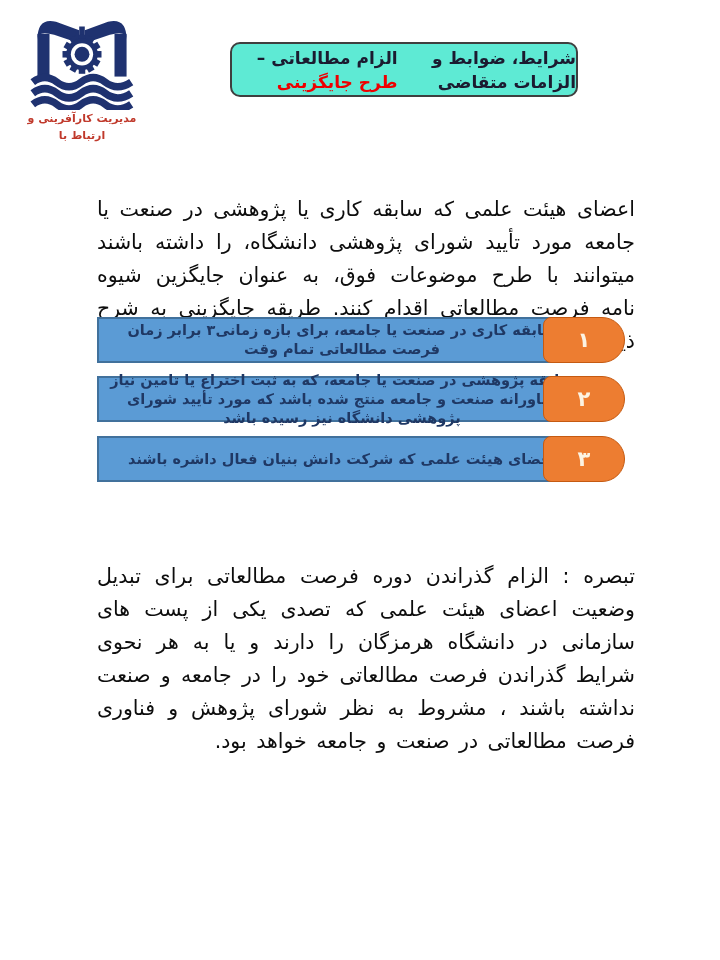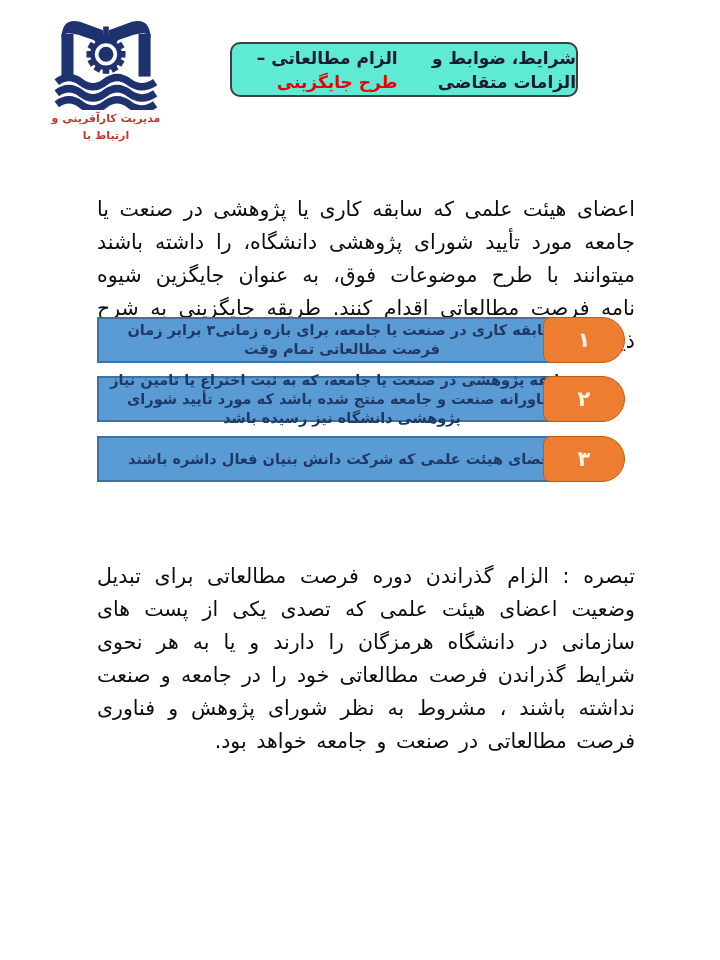--- a/index.html
+++ b/index.html
@@ -1,21 +1,21 @@
 <!DOCTYPE html>
 <html lang="fa"><head>
 <meta charset="utf-8">
 <style>
   html,body{margin:0;padding:0;}
   body{
     width:720px;height:960px;position:relative;background:#ffffff;
     font-family:"DejaVu Sans",sans-serif;overflow:hidden;
   }
   
-  .logo-block{position:absolute;left:12px;top:6px;width:140px;text-align:center;margin-left:24px;}
+  .logo-block{position:absolute;left:12px;top:6px;width:140px;text-align:center;}
   .emblem{width:112px;height:104px;display:block;margin:0 auto;}
   .logo-line1{font-size:11px;font-weight:bold;color:#c0392b;line-height:17px;direction:rtl;}
   .logo-line2{font-size:11px;font-weight:bold;color:#1f3270;line-height:17px;direction:rtl;}
   
   .header-box{
     position:absolute;left:205px;top:42px;width:344px;height:51px;
     background:#5eead4;border:2px solid #3f3f3f;border-radius:10px;
     display:flex;flex-direction:row;justify-content:center;align-items:center;
     direction:rtl;
     margin-left:25px;

